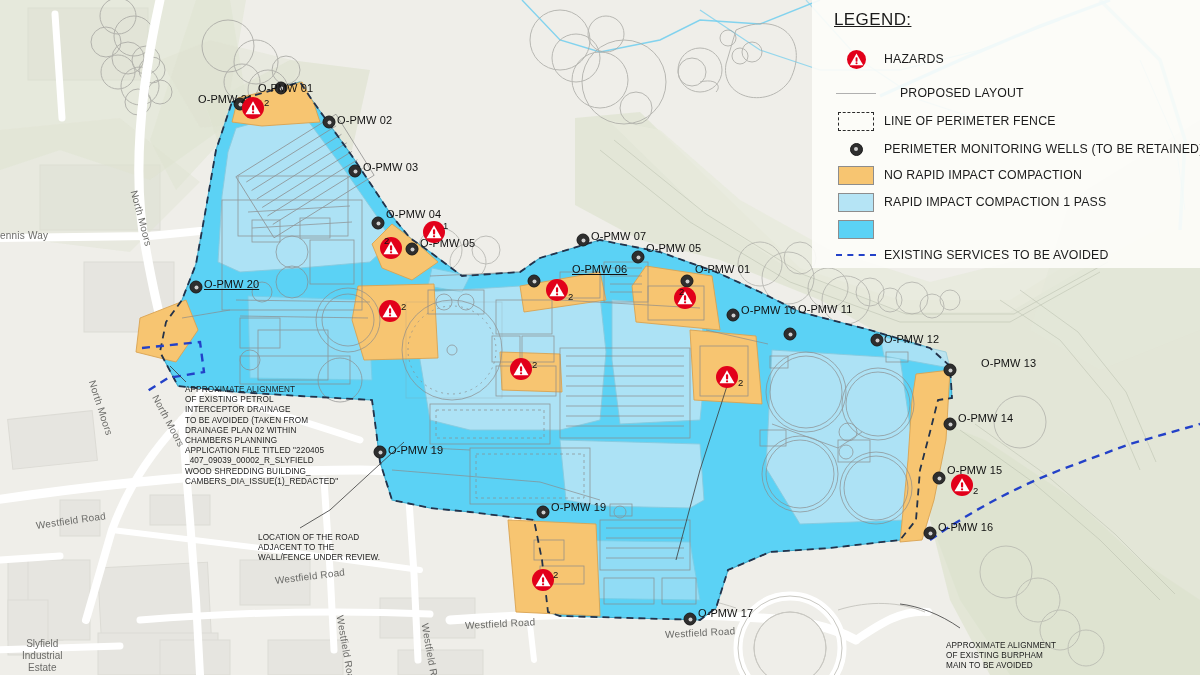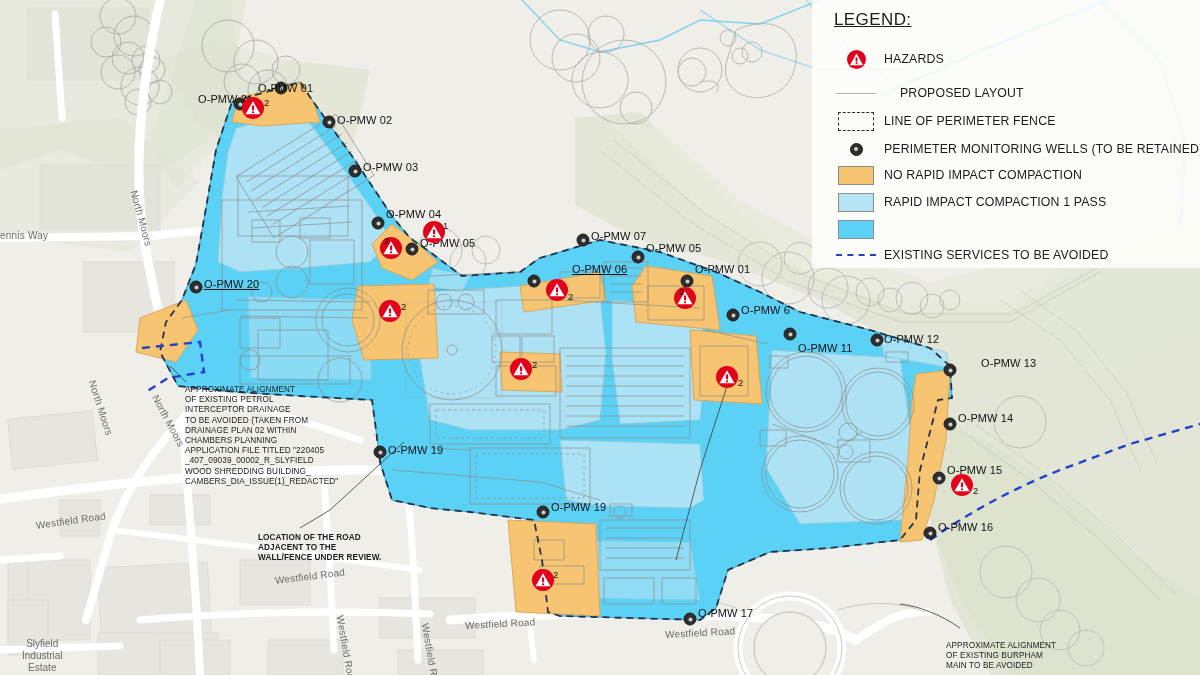--- a/index.html
+++ b/index.html
@@ -488,25 +488,25 @@
         <div class="well-dot"></div>
       </div>
       <div class="well-label" style="top: 248px; left: 646px;">O-PMW 05</div>
       <div class="map-well" style="left: 687px; top: 281px;">
         <div class="well-dot"></div>
       </div>
       <div class="well-label" style="top: 269px; left: 695px;">O-PMW 01</div>
       <div class="map-well" style="left: 733px; top: 315px;">
         <div class="well-dot"></div>
       </div>
-      <div class="well-label" style="top: 310px; left: 741px;">O-PMW 6</div>
+      <div class="well-label" style="top: 310px; left: 741px;">O-PMW 10</div>
       <div class="map-well" style="left: 790px; top: 334px;">
         <div class="well-dot"></div>
       </div>
-      <div class="well-label" style="top: 348px; left: 798px;">O-PMW 11</div>
+      <div class="well-label" style="top: 309px; left: 798px;">O-PMW 11</div>
       <div class="map-well" style="left: 877px; top: 340px;">
         <div class="well-dot"></div>
       </div>
       <div class="well-label" style="top: 339px; left: 884px;">O-PMW 12</div>
       <div class="map-well" style="left: 950px; top: 370px;">
         <div class="well-dot"></div>
       </div>
       <div class="well-label" style="top: 363px; left: 958px; margin-left: 23px;">O-PMW 13</div>
       <div class="map-well" style="left: 950px; top: 424px;">
         <div class="well-dot"></div>
@@ -659,21 +659,21 @@
       <div class="annot" style="left: 185px; top: 385px;">APPROXIMATE ALIGNMENT
 OF EXISTING PETROL
 INTERCEPTOR DRAINAGE
 TO BE AVOIDED (TAKEN FROM
 DRAINAGE PLAN 02 WITHIN
 CHAMBERS PLANNING
 APPLICATION FILE TITLED "220405
 _407_09039_00002_R_SLYFIELD
 WOOD SHREDDING BUILDING_
 CAMBERS_DIA_ISSUE(1)_REDACTED"</div>
-      <div class="annot" style="left: 258px; top: 533px; font-weight: bold;">LOCATION OF THE ROAD
+      <div class="annot" style="left: 258px; top: 533px;">LOCATION OF THE ROAD
 ADJACENT TO THE
 WALL/FENCE UNDER REVIEW.</div>
       <div class="annot" style="left: 946px; top: 641px;">APPROXIMATE ALIGNMENT
 OF EXISTING BURPHAM
 MAIN TO BE AVOIDED</div>
     </div>
 
   <div class="legend-panel">
     <div class="legend-title">LEGEND:</div>
     <div id="legend-rows">

